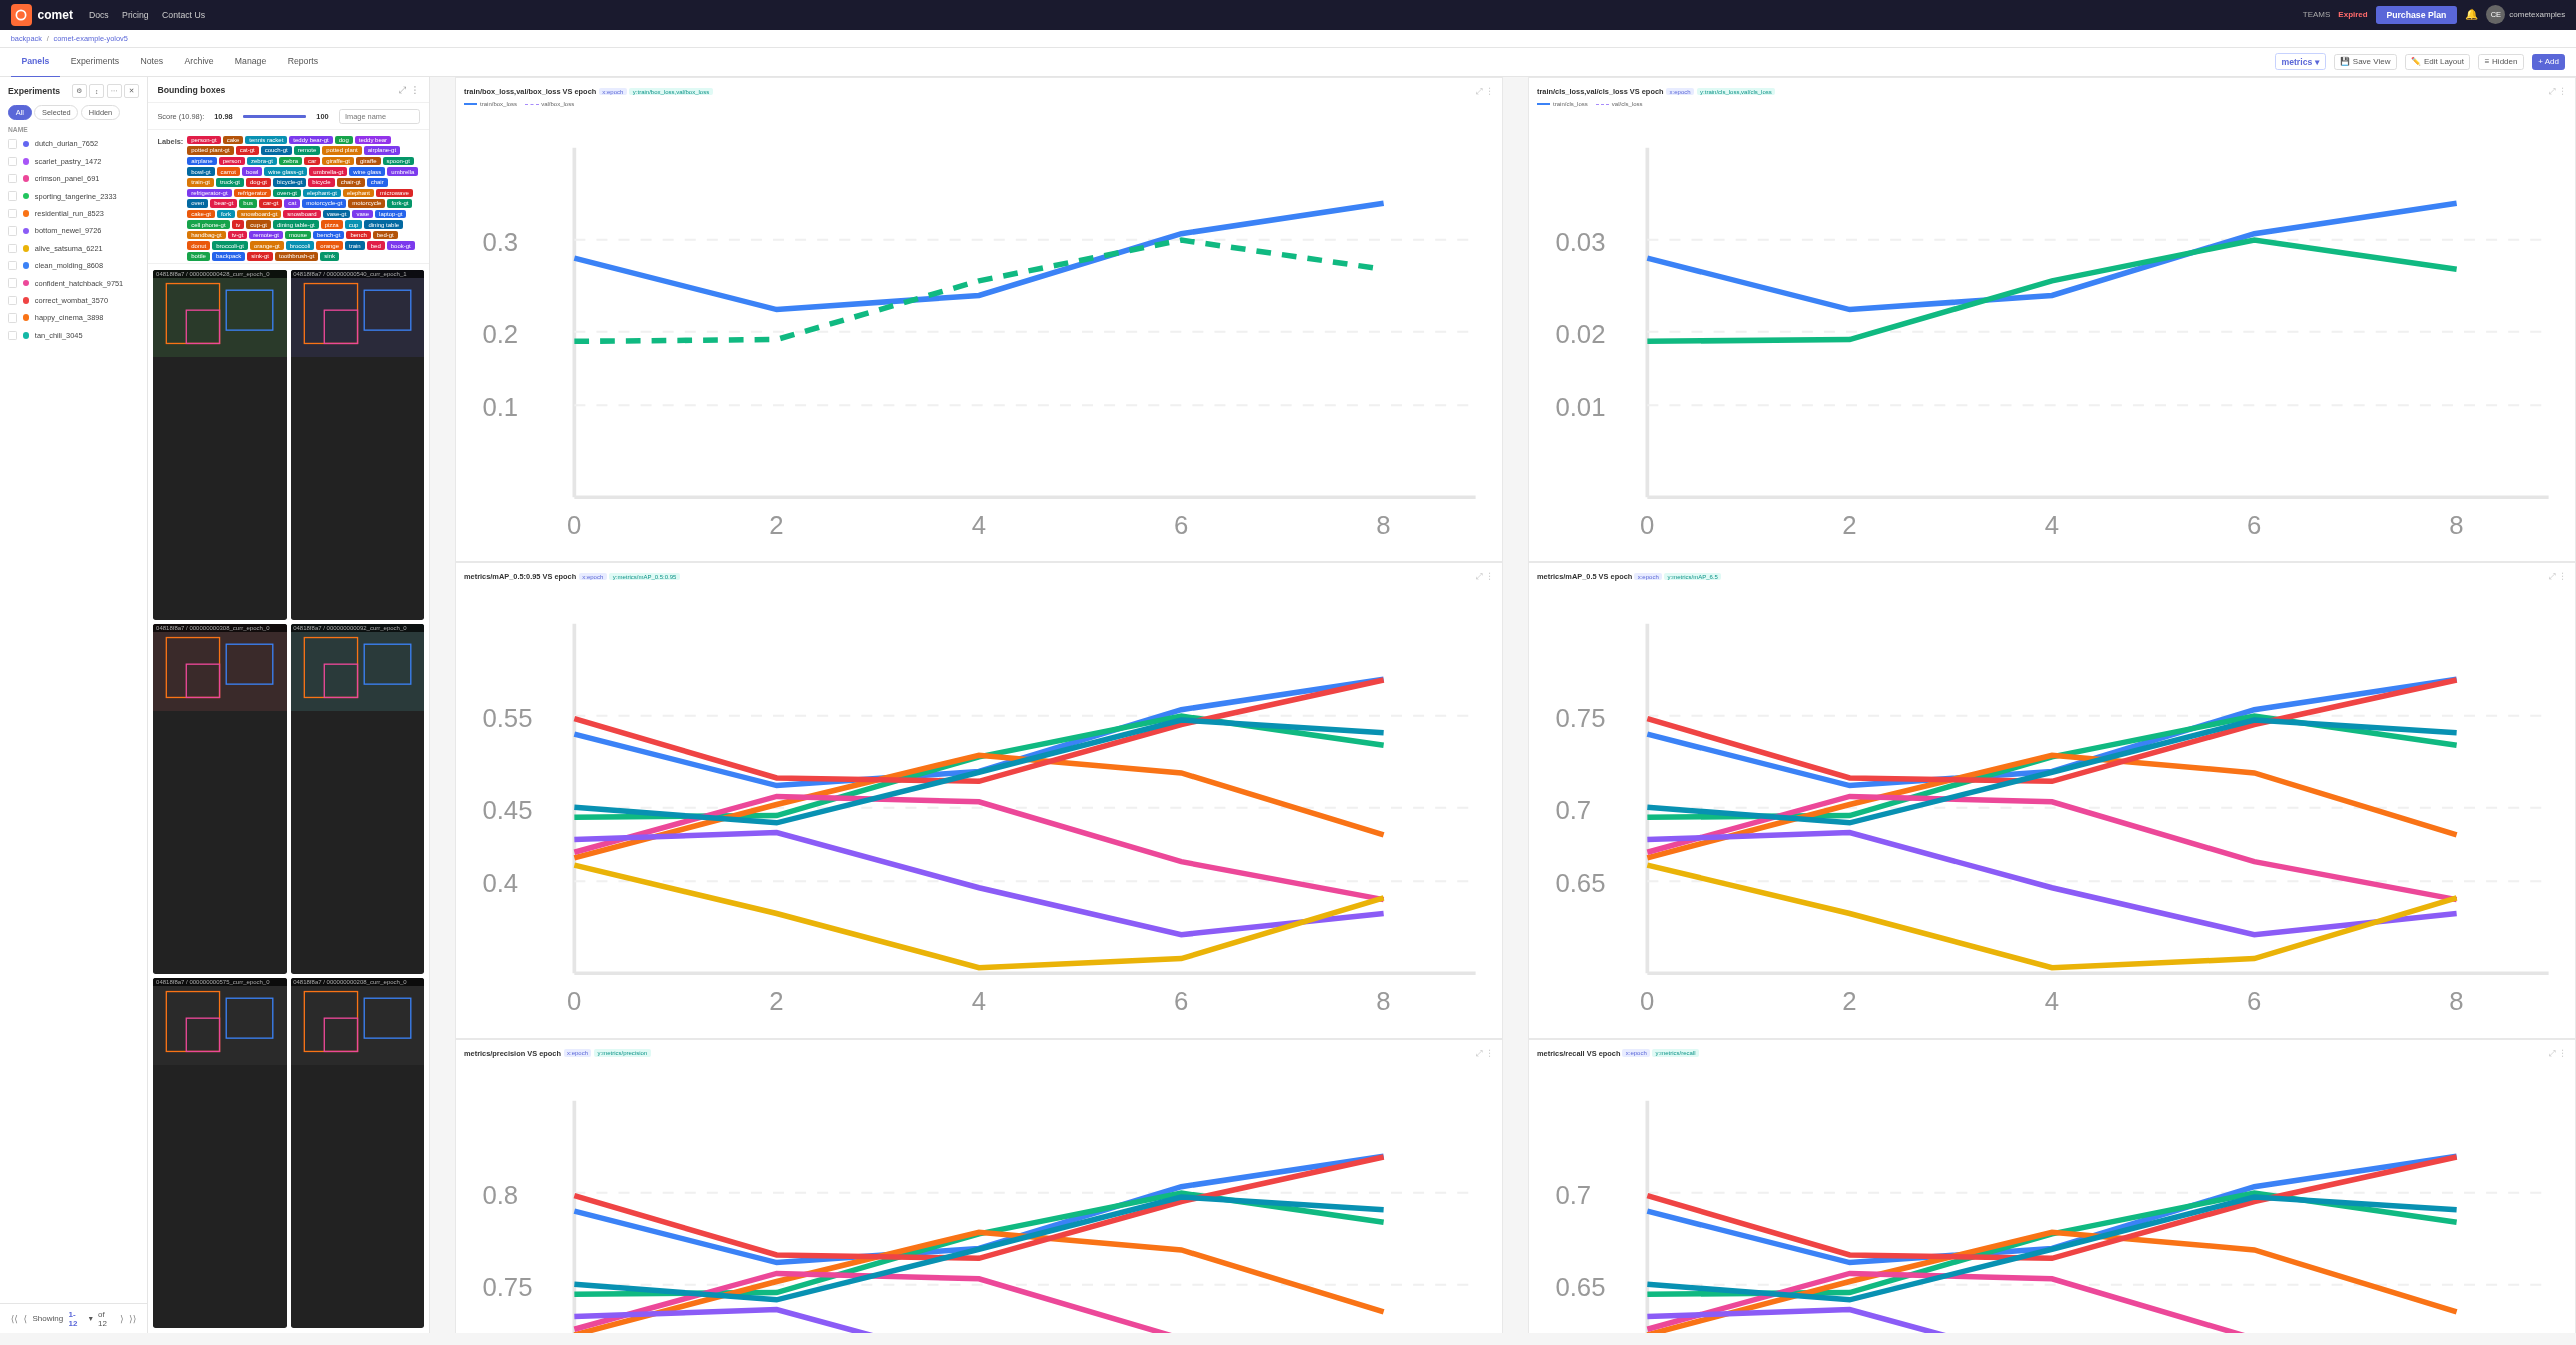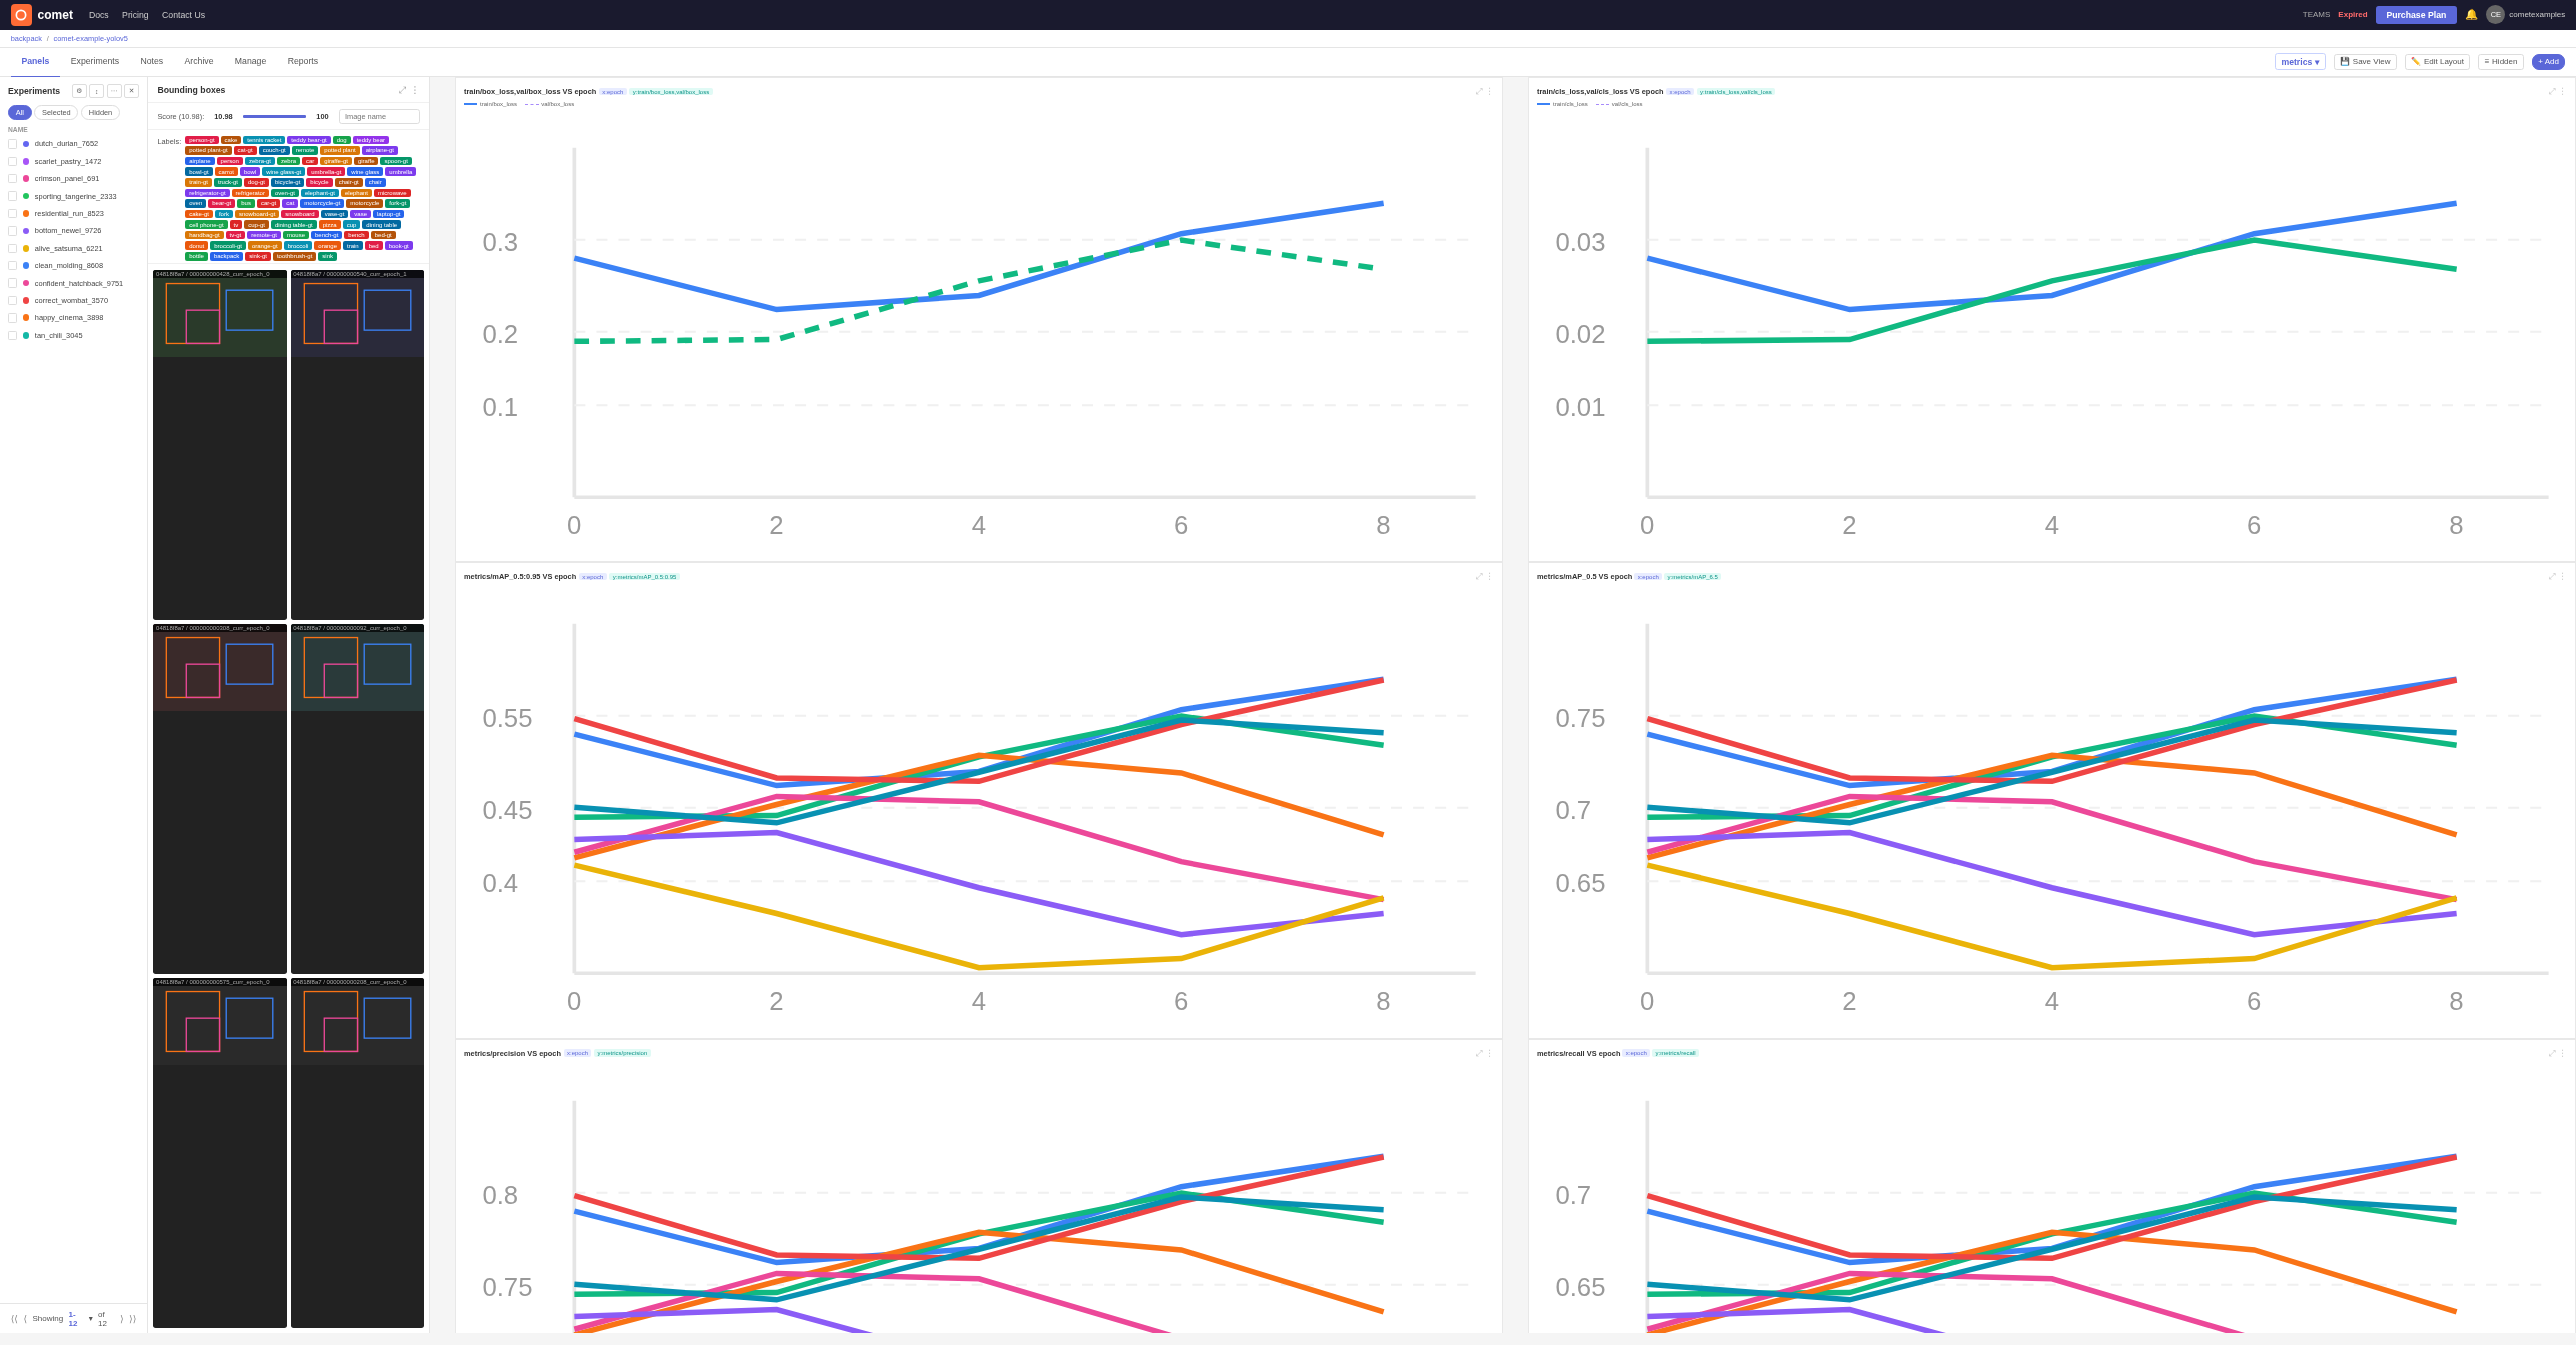--- a/index.html
+++ b/index.html
@@ -31,21 +31,21 @@
     .breadcrumb a { color: #5a67d8; text-decoration: none; }
     .breadcrumb span { margin: 0 2.7px; }
 
     
     .tab-bar { background: #fff; border-bottom: 0.7px solid #e5e5e5; display: flex; align-items: center; padding: 0 10.7px; height: 29.5px; }
     .tabs { display: flex; gap: 0; }
     .tab { padding: 0 10.7px; height: 29.5px; display: flex; align-items: center; font-size: 8.7px; cursor: pointer; color: #555; border-bottom: 1.3px solid transparent; }
     .tab.active { color: #5a67d8; border-bottom: 1.3px solid #5a67d8; font-weight: 600; }
     .tab-actions { margin-left: auto; display: flex; align-items: center; gap: 8px; }
     .tab-action-btn { display: flex; align-items: center; gap: 2.7px; color: #555; font-size: 8px; cursor: pointer; padding: 2.7px 5.4px; border: 0.7px solid #ddd; border-radius: 2.7px; background: white; }
-    .tab-action-btn.primary { background: #5a67d8; color: white; border-color: #5a67d8; border-radius: 7px; }
+    .tab-action-btn.primary { background: #5a67d8; color: white; border-color: #5a67d8; }
     .metrics-dropdown { display: flex; align-items: center; gap: 2.7px; color: #5a67d8; font-size: 8.7px; font-weight: 600; cursor: pointer; padding: 2.7px 5.4px; border: 0.7px solid #c7d2fe; border-radius: 2.7px; }
 
     
     .main-layout { display: flex; height: calc(100vh - 89px); overflow: hidden; }
 
     
     .sidebar { width: 148px; background: #fff; border-right: 0.7px solid #e5e5e5; display: flex; flex-direction: column; overflow: hidden; }
     .sidebar-header { padding: 6.7px 8px 4px; display: flex; align-items: center; justify-content: space-between; }
     .sidebar-title { font-size: 8.7px; font-weight: 600; color: #333; }
     .sidebar-tools { display: flex; gap: 2.7px; }
@@ -79,21 +79,21 @@
     
     .score-area { padding: 5.4px 9.4px; display: flex; align-items: center; gap: 10px; border-bottom: 0.7px solid #f0f0f0; }
     .score-label { font-size: 7.4px; color: #555; }
     .score-slider-wrap { flex: 1; height: 2.7px; background: #e5e5e5; border-radius: 1.3px; position: relative; }
     .score-slider-fill { height: 100%; background: #5a67d8; border-radius: 1.3px; width: 100%; }
     .score-val { font-size: 7.4px; font-weight: 600; color: #333; }
     .img-name-input { width: 81px; padding: 2px 5.4px; border: 0.7px solid #ddd; border-radius: 2.7px; font-size: 7.4px; color: #999; }
 
     
     .labels-area { padding: 5.4px 9.4px; border-bottom: 0.7px solid #f0f0f0; display: flex; align-items: flex-start; gap: 4px; max-height: 134px; overflow-y: auto; }
-    .labels-title { font-size: 7.4px; color: #555; font-weight: 400; white-space: nowrap; padding-top: 1.3px; }
+    .labels-title { font-size: 7.4px; color: #555; font-weight: 700; white-space: nowrap; padding-top: 1.3px; }
     .labels-wrap { flex: 1; display: flex; flex-wrap: wrap; gap: 2px; }
     .label-tag { padding: 1.3px 4px; border-radius: 2px; font-size: 6px; color: white; white-space: nowrap; font-weight: 500; }
 
     
     .img-grid { flex: 1; overflow-y: auto; padding: 5.4px; display: grid; grid-template-columns: 1fr 1fr; gap: 4px; }
     .img-cell { background: #222; border-radius: 2.7px; overflow: hidden; position: relative; }
     .img-cell-label { font-size: 6px; color: #aaa; padding: 1.3px 2.7px; background: rgba(0,0,0,0.7); position: absolute; top: 0; left: 0; right: 0; }
     .img-placeholder { width: 100%; height: 87px; display: flex; align-items: center; justify-content: center; position: relative; overflow: hidden; }
 
     

